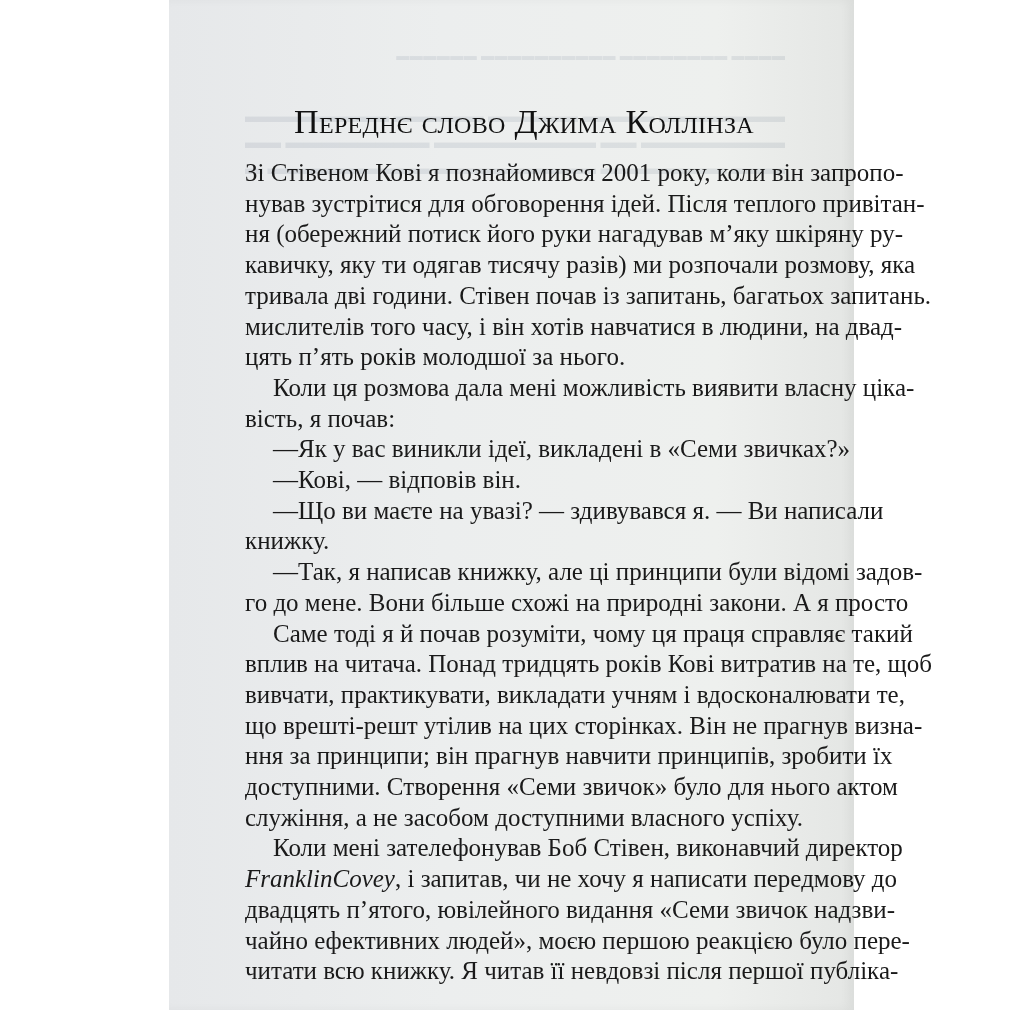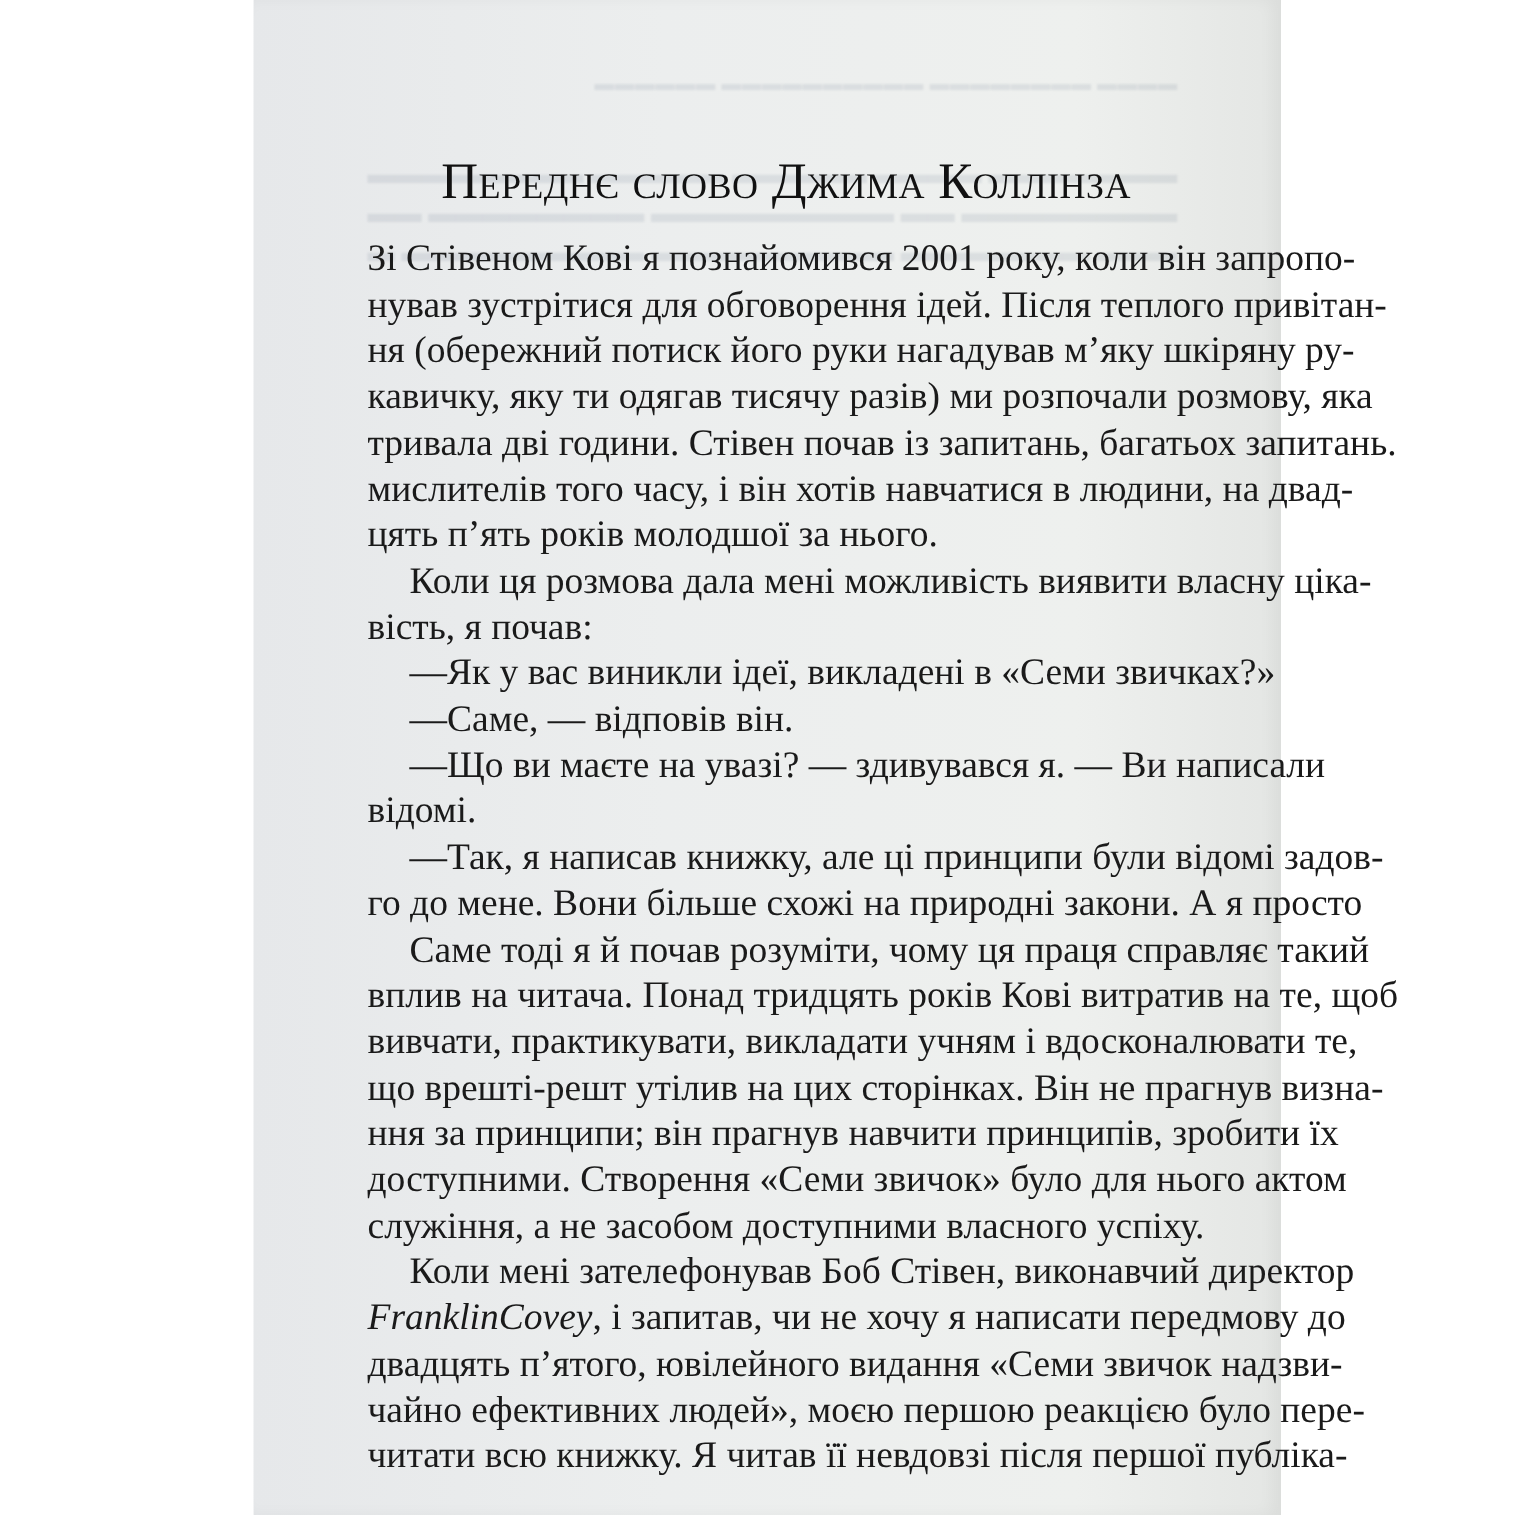--- a/index.html
+++ b/index.html
@@ -96,26 +96,26 @@
     <div class="para">
       <span class="line ind">Коли ця розмова дала мені можливість виявити власну ціка-</span>
       <span class="line last">вість, я почав:</span>
     </div>
 
     <div class="para">
       <span class="line ind last">—Як у вас виникли ідеї, викладені в «Семи звичках?»</span>
     </div>
 
     <div class="para">
-      <span class="line ind last">—Саме, — відповів він.</span>
+      <span class="line ind last">—Кові, — відповів він.</span>
     </div>
 
     <div class="para">
       <span class="line ind">—Що ви маєте на увазі? — здивувався я. — Ви написали</span>
-      <span class="line last">відомі.</span>
+      <span class="line last">книжку.</span>
     </div>
 
     <div class="para">
       <span class="line ind">—Так, я написав книжку, але ці принципи були відомі задов-</span>
       <span class="line">го до мене. Вони більше схожі на природні закони. А я просто</span>
     </div>
 
     <div class="para">
       <span class="line ind">Саме тоді я й почав розуміти, чому ця праця справляє такий</span>
       <span class="line">вплив на читача. Понад тридцять років Кові витратив на те, щоб</span>

